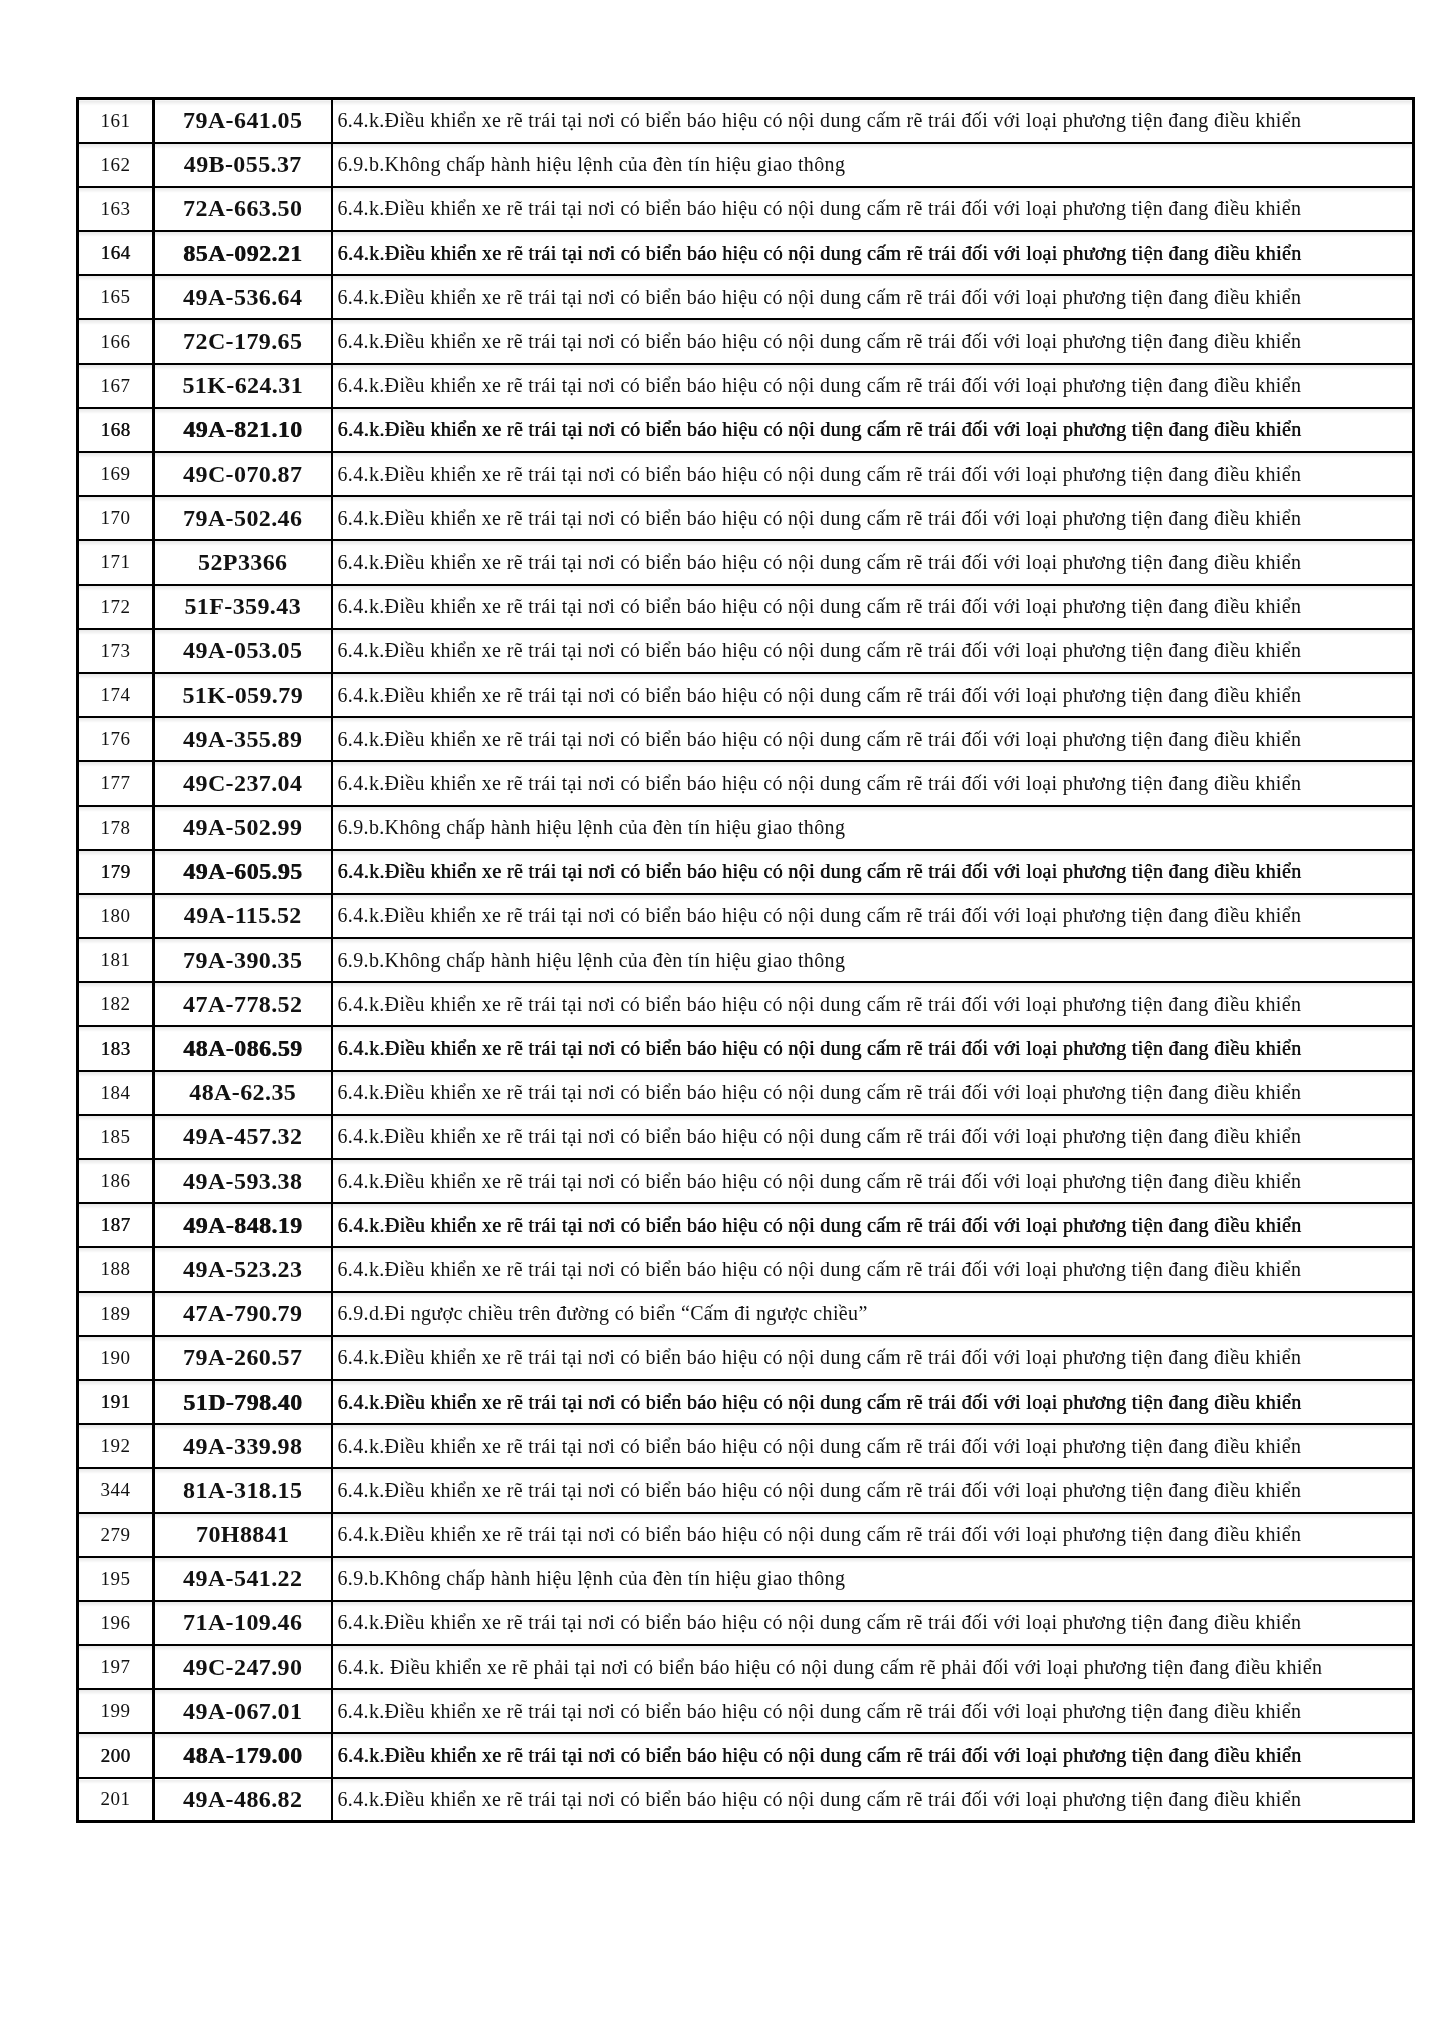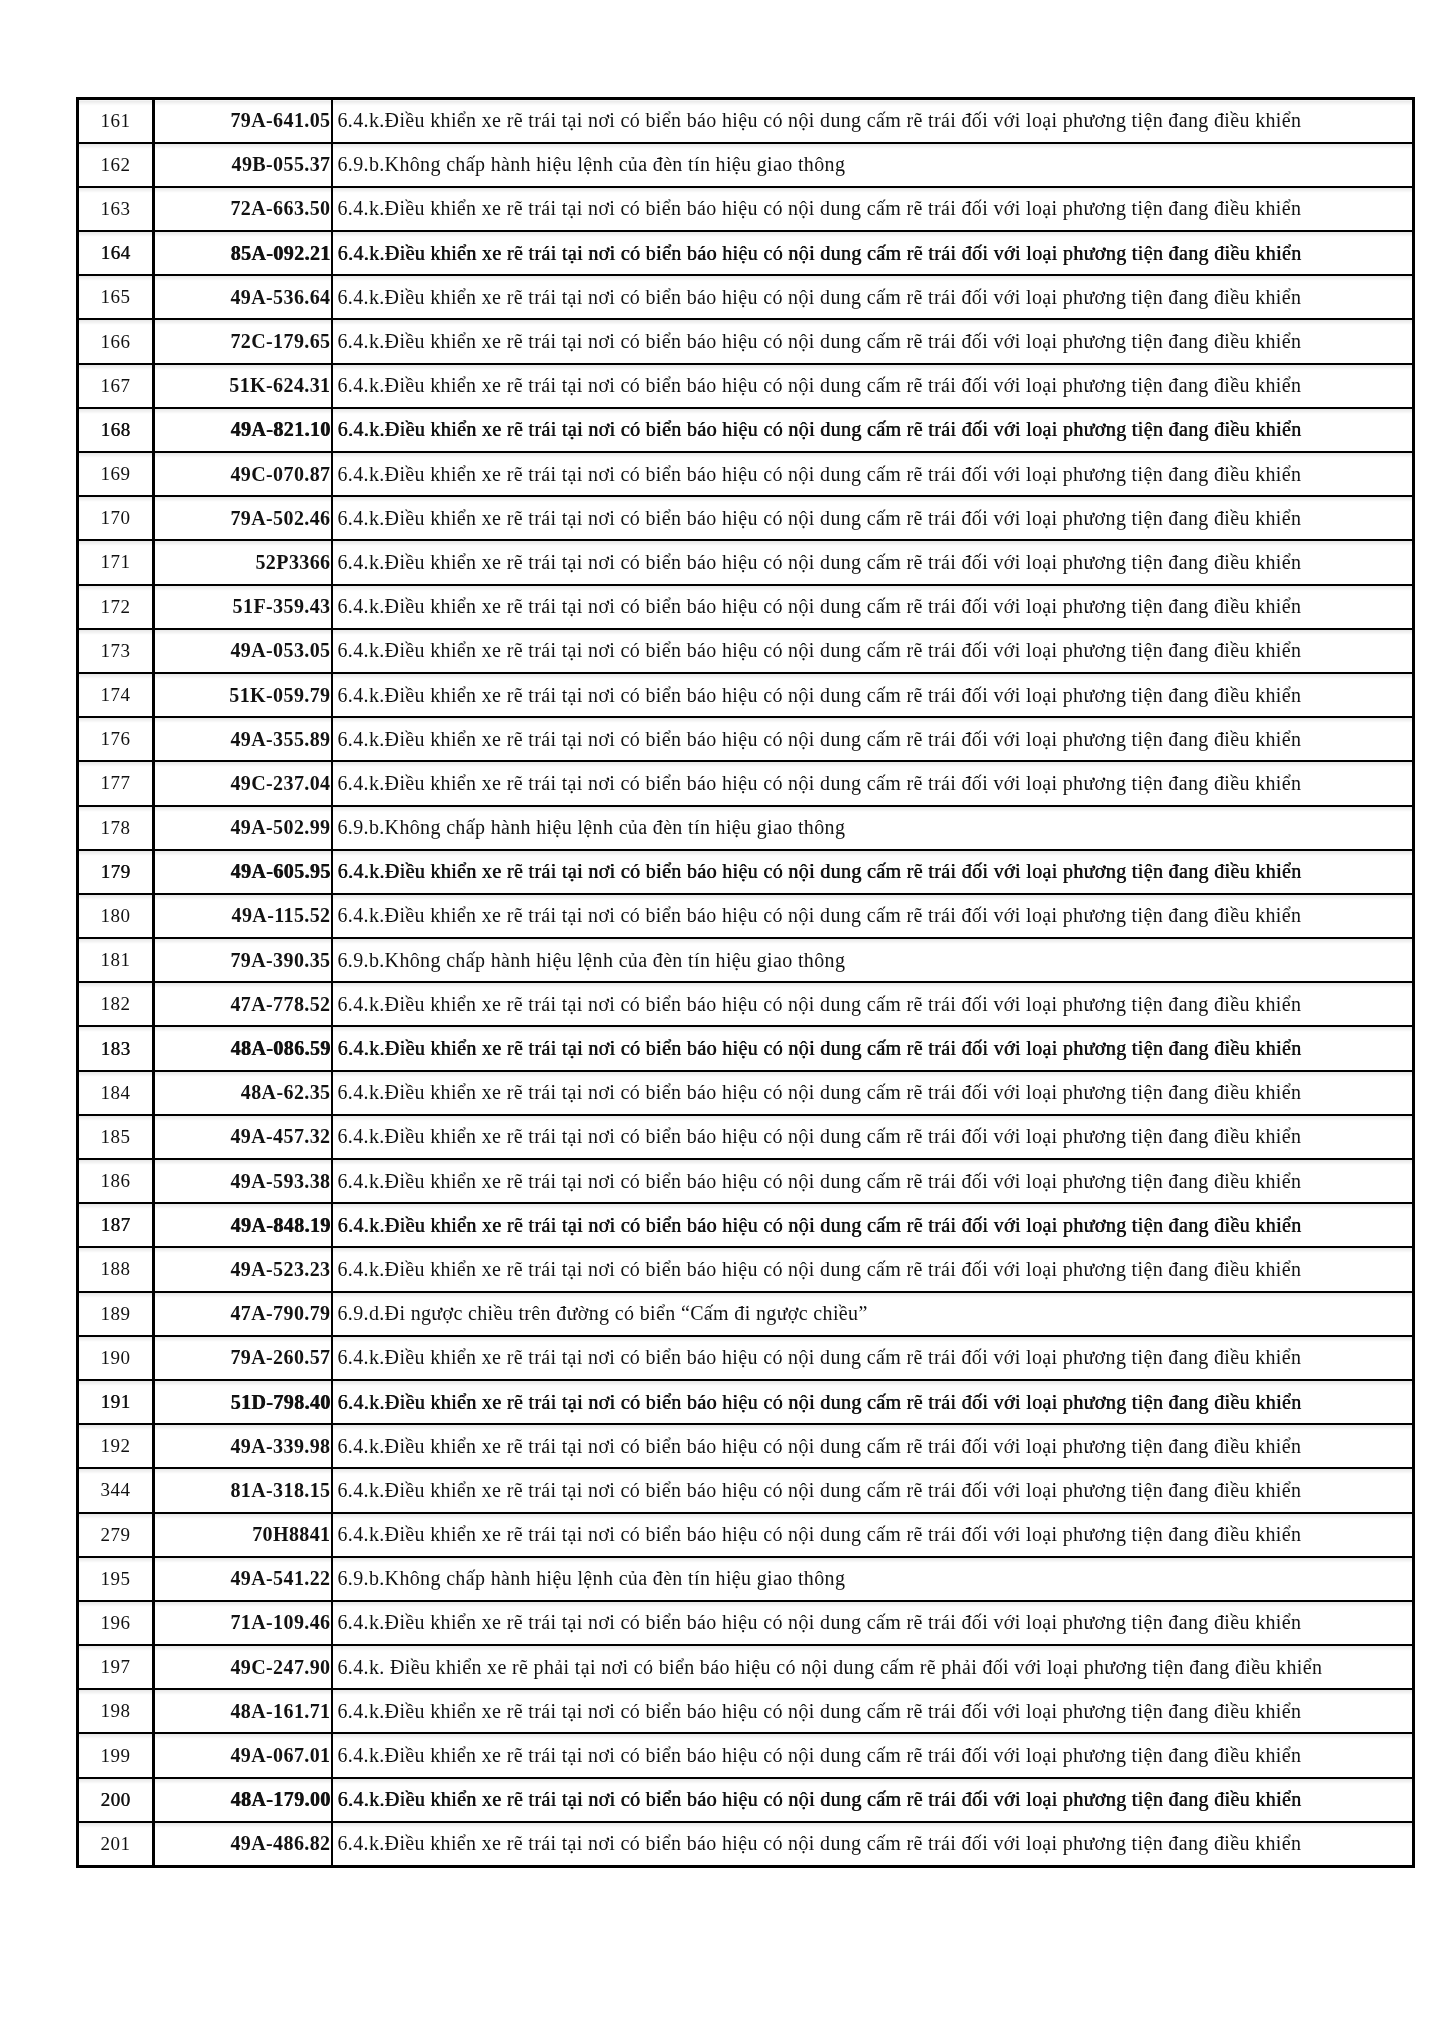--- a/index.html
+++ b/index.html
@@ -40,23 +40,23 @@
     background-image: linear-gradient(to bottom, rgba(0,0,0,0.09) 0px, rgba(0,0,0,0) 5px);
   }
   td.c-no {
     border-left-width: 3px;
     border-right-width: 3px;
     text-align: center;
     font-size: 19px;
     letter-spacing: 0.5px;
   }
   td.c-plate {
-    text-align: right;
+    text-align: center;
     font-weight: bold;
-    font-size: 20px;
+    font-size: 24px;
     letter-spacing: 0.4px;
   }
   td.c-violation {
     font-size: 20px;
     letter-spacing: 0.35px;
     padding: 0 4px 0 5px;
     white-space: nowrap;
     overflow: hidden;
     margin-left: 18px;
   }
@@ -252,25 +252,20 @@
     <td class="c-no">196</td>
     <td class="c-plate">71A-109.46</td>
     <td class="c-violation">6.4.k.Điều khiển xe rẽ trái tại nơi có biển báo hiệu có nội dung cấm rẽ trái đối với loại phương tiện đang điều khiển</td>
   </tr>
         <tr class="row">
     <td class="c-no">197</td>
     <td class="c-plate">49C-247.90</td>
     <td class="c-violation">6.4.k. Điều khiển xe rẽ phải tại nơi có biển báo hiệu có nội dung cấm rẽ phải đối với loại phương tiện đang điều khiển</td>
   </tr>
         <tr class="row">
-    <td class="c-no">198</td>
-    <td class="c-plate">48A-161.71</td>
-    <td class="c-violation">6.4.k.Điều khiển xe rẽ trái tại nơi có biển báo hiệu có nội dung cấm rẽ trái đối với loại phương tiện đang điều khiển</td>
-  </tr>
-        <tr class="row">
     <td class="c-no">199</td>
     <td class="c-plate">49A-067.01</td>
     <td class="c-violation">6.4.k.Điều khiển xe rẽ trái tại nơi có biển báo hiệu có nội dung cấm rẽ trái đối với loại phương tiện đang điều khiển</td>
   </tr>
         <tr class="row heavy">
     <td class="c-no">200</td>
     <td class="c-plate">48A-179.00</td>
     <td class="c-violation">6.4.k.Điều khiển xe rẽ trái tại nơi có biển báo hiệu có nội dung cấm rẽ trái đối với loại phương tiện đang điều khiển</td>
   </tr>
         <tr class="row">

